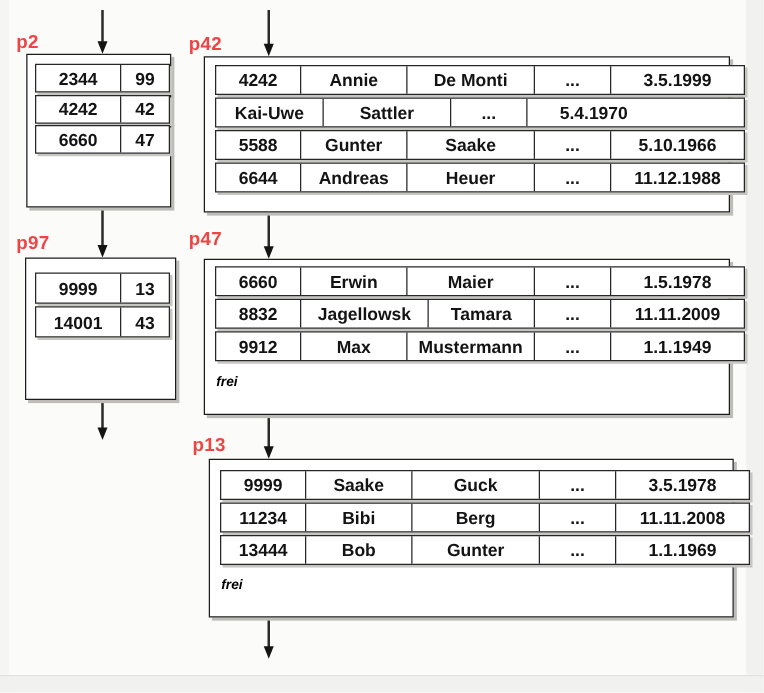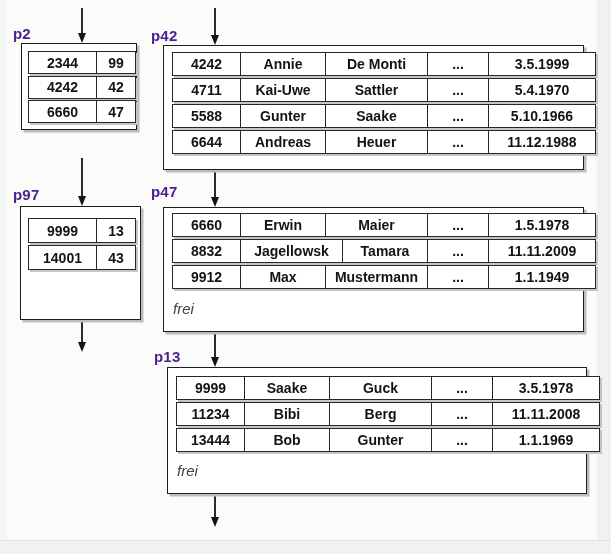--- a/index.html
+++ b/index.html
@@ -13,41 +13,41 @@
   .edge-right  { left:597px; top:0; width:14px; height:554px; }
   .edge-bottom { left:0; top:540px; width:611px; height:14px; border-top:1px solid #e3e2e0; }
 
   .page-box {
     position:absolute; background:#ffffff;
     border:1.6px solid #1d1d1d;
     box-shadow:2.5px 2.5px 0 #bdbcb9;
     box-sizing:border-box;
   }
   .page-label {
-    position:absolute; font-size:15px; font-weight:bold; color:#4c1d95;
+    position:absolute; font-size:15px; font-weight:bold; color:#ef4444;
     letter-spacing:.2px; line-height:14px;
   }
   .rows { position:absolute; display:flex; flex-direction:column; }
   .g2 { gap:1.5px; } .g3 { gap:2px; }
   .row {
     display:flex; background:#ffffff;
     border:1.6px solid #272727;
     box-shadow:2px 2px 0 #c6c5c2;
     box-sizing:border-box;
   }
   .cell {
     box-sizing:border-box; display:flex; align-items:center; justify-content:center;
     font-weight:bold; font-size:14px; color:#131313; white-space:nowrap; overflow:hidden;
   }
   .cell + .cell { border-left:1.6px solid #272727; }
   .h23 { height:23px; } .h25 { height:25px; } .h24 { height:24px; }
   .c0 { width:67px; } .c1 { width:39px; }
   .b0 { width:67px; } .b1 { width:85px; } .b2 { width:102px; } .b3 { width:61px; } .b4 { width:107px; }
   .free-label {
-    position:absolute; font-style:italic; font-size:15px; color:#404040; font-weight:400;
+    position:absolute; font-style:italic; font-size:11px; color:#000000; font-weight:700;
   }
   .arrow { position:absolute; left:0; top:0; width:0; height:0; }
   .shaft { position:absolute; width:1.6px; background:#2b2b2b; }
   .head  { position:absolute; width:0; height:0;
            border-left:4.5px solid transparent; border-right:4.5px solid transparent;
            border-top:10px solid #141414; }
 </style>
 </head>
 <body>
 
@@ -80,21 +80,21 @@
   <div class="arrow">
     <div class="shaft" style="left:214.2px;top:331px;height:27px"></div>
     <div class="head" style="left:210.5px;top:357px"></div>
   </div>
   <div class="arrow">
     <div class="shaft" style="left:214.2px;top:494px;height:24px"></div>
     <div class="head" style="left:210.5px;top:517px"></div>
   </div>
 
   <div class="page-label" style="left:13px;top:27px">p2</div>
-  <div class="page-box" style="left:21px;top:43px;width:116px;height:87px">
+  <div class="page-box" style="left:21px;top:43px;width:116px;height:123px">
     <div class="rows g2" style="left:6px;top:7px">
       <div class="row h23">
         <div class="cell c0">2344</div>
         <div class="cell c1">99</div>
       </div>
       <div class="row h23">
         <div class="cell c0">4242</div>
         <div class="cell c1">42</div>
       </div>
       <div class="row h23">
@@ -108,21 +108,20 @@
   <div class="page-box" style="left:163px;top:45px;width:421px;height:125px">
     <div class="rows g3" style="left:8px;top:6px">
       <div class="row h24">
         <div class="cell b0">4242</div>
         <div class="cell b1">Annie</div>
         <div class="cell b2">De Monti</div>
         <div class="cell b3">...</div>
         <div class="cell b4">3.5.1999</div>
       </div>
       <div class="row h24">
-        <div class="cell b0">4711</div>
         <div class="cell b1">Kai-Uwe</div>
         <div class="cell b2">Sattler</div>
         <div class="cell b3">...</div>
         <div class="cell b4">5.4.1970</div>
       </div>
       <div class="row h24">
         <div class="cell b0">5588</div>
         <div class="cell b1">Gunter</div>
         <div class="cell b2">Saake</div>
         <div class="cell b3">...</div>

